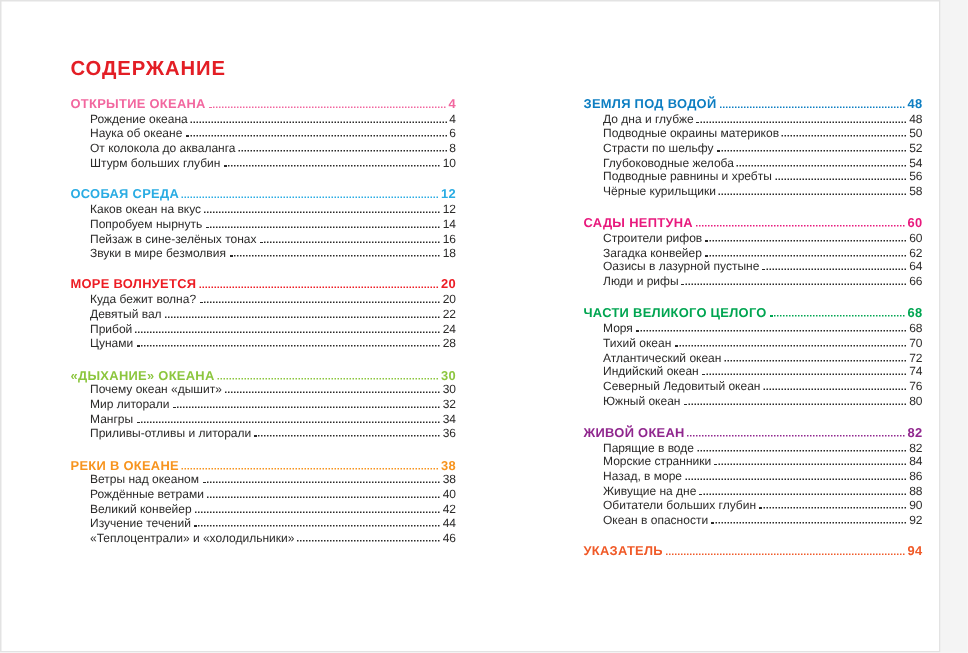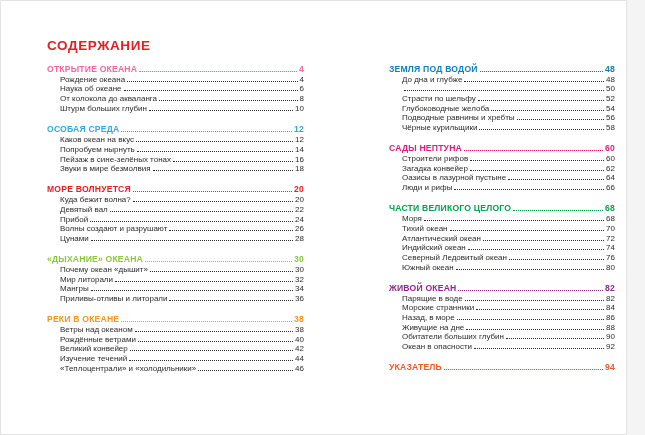--- a/index.html
+++ b/index.html
@@ -130,25 +130,20 @@
           <span class="label">Девятый вал</span>
           <span class="dots"></span>
           <span class="pg">22</span>
         </div>
         <div class="row item">
           <span class="label">Прибой</span>
           <span class="dots"></span>
           <span class="pg">24</span>
         </div>
         <div class="row item">
-          <span class="label">Волны создают и разрушают</span>
-          <span class="dots"></span>
-          <span class="pg">26</span>
-        </div>
-        <div class="row item">
           <span class="label">Цунами</span>
           <span class="dots"></span>
           <span class="pg">28</span>
         </div>
       </div>
       <div class="section">
         <div class="row header" style="color: rgb(140, 198, 62);">
           <span class="label">«ДЫХАНИЕ» ОКЕАНА</span>
           <span class="dots"></span>
           <span class="pg">30</span>
@@ -213,20 +208,21 @@
           <span class="label">ЗЕМЛЯ ПОД ВОДОЙ</span>
           <span class="dots"></span>
           <span class="pg">48</span>
         </div>
         <div class="row item">
           <span class="label">До дна и глубже</span>
           <span class="dots"></span>
           <span class="pg">48</span>
         </div>
         <div class="row item">
+          <span class="label">Подводные окраины материков</span>
           <span class="dots"></span>
           <span class="pg">50</span>
         </div>
         <div class="row item">
           <span class="label">Страсти по шельфу</span>
           <span class="dots"></span>
           <span class="pg">52</span>
         </div>
         <div class="row item">
           <span class="label">Глубоководные желоба</span>

